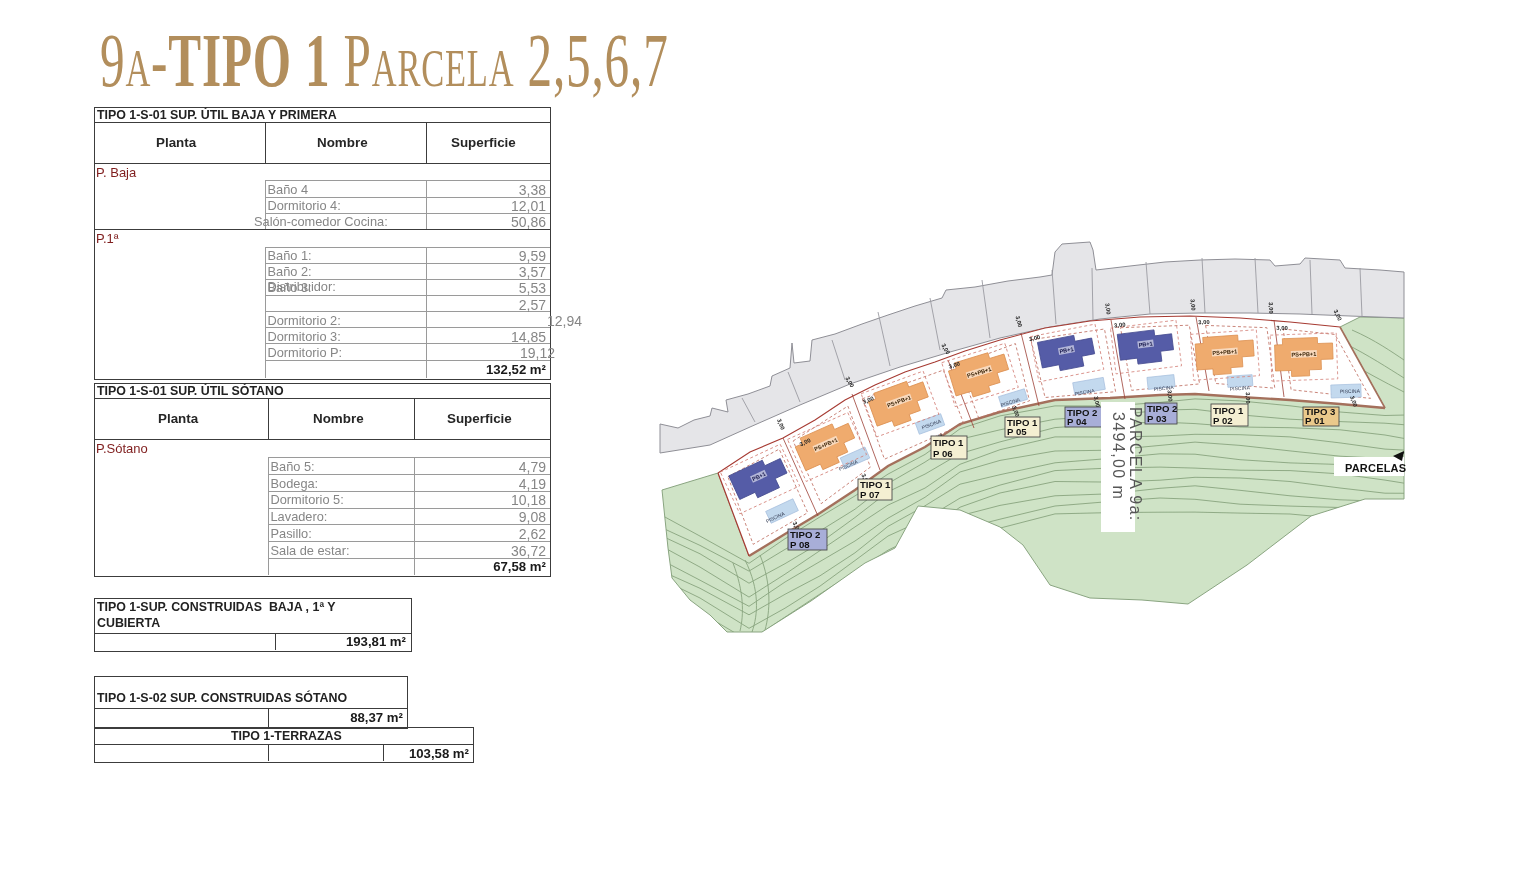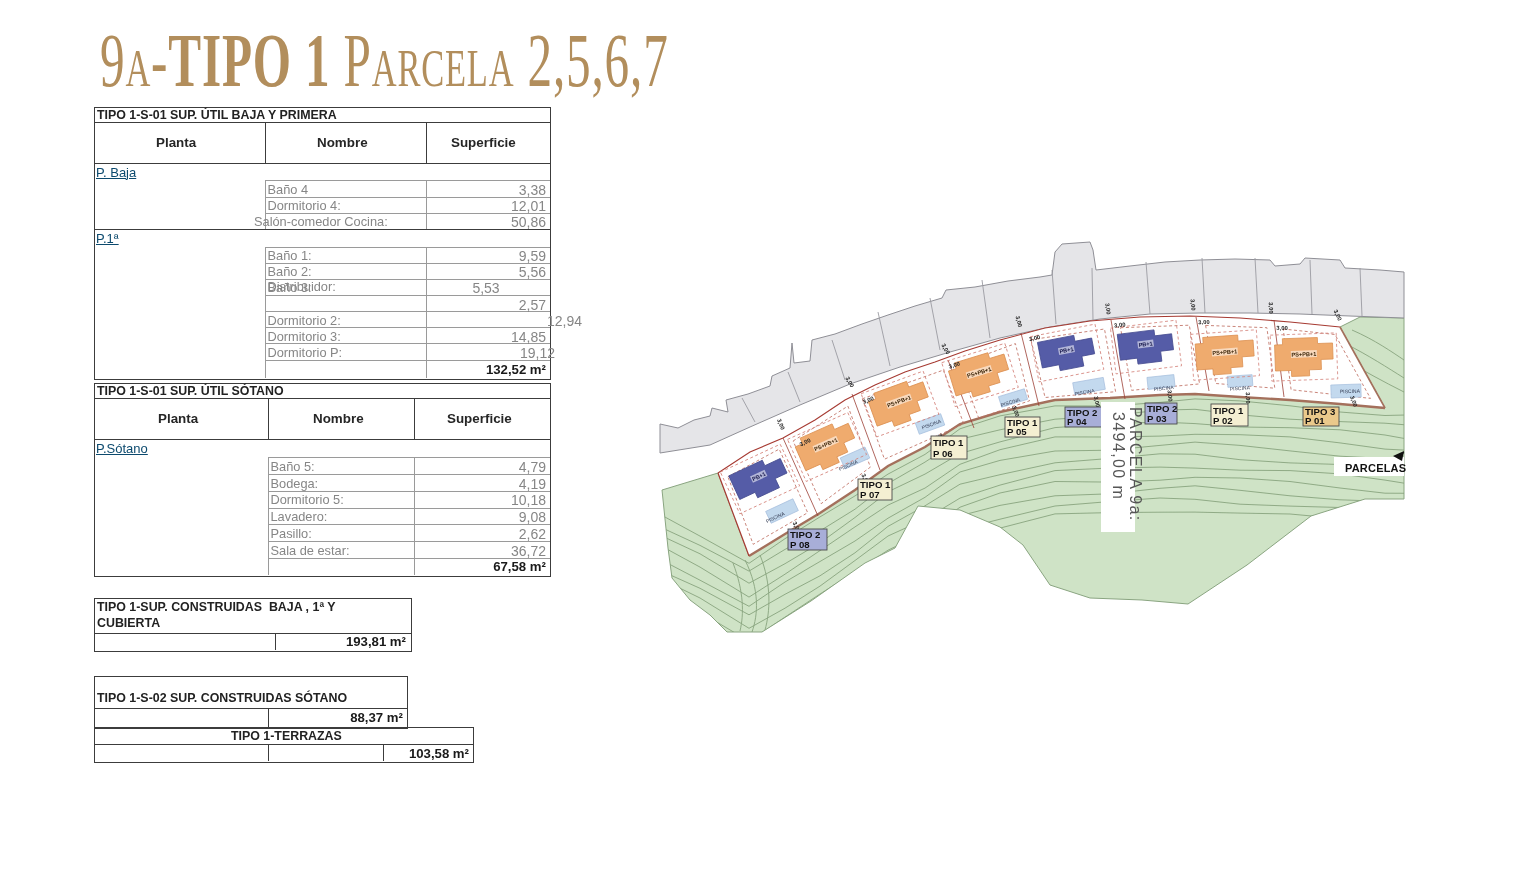--- a/index.html
+++ b/index.html
@@ -1,21 +1,21 @@
 <!DOCTYPE html>
 <html><head><meta charset="utf-8">
 <style>
 html,body{margin:0;padding:0;background:#fff;}
 body{width:1533px;height:877px;position:relative;font-family:"Liberation Sans",sans-serif;overflow:hidden;}
 .abs{position:absolute;}
 .ln{position:absolute;background:#9a9a9a;}
 .lnd{position:absolute;background:#3c3c3c;}
 .tt{position:absolute;font-weight:bold;color:#222;font-size:12.4px;white-space:nowrap;}
 .hd{position:absolute;font-weight:bold;color:#262626;font-size:13.4px;white-space:nowrap;}
-.sec{position:absolute;color:#0c4a6e;font-size:13px;white-space:nowrap;text-decoration:underline;}
+.sec{position:absolute;color:#7f1d1d;font-size:13px;white-space:nowrap;}
 .dat{position:absolute;color:#868686;font-size:12.8px;white-space:nowrap;}
 .val{position:absolute;color:#868686;font-size:14px;white-space:nowrap;text-align:right;}
 .tot{position:absolute;color:#1a1a1a;font-weight:bold;font-size:13.2px;white-space:nowrap;text-align:right;}
 </style></head><body>
 
 <div class="abs" style="left:100px;top:17px;font-family:'Liberation Serif',serif;color:#b28e5c;font-size:60px;letter-spacing:1px;white-space:nowrap;transform:scale(0.82,1.28);transform-origin:left top;"><span style="font-variant:small-caps;">9a-</span><b>TIPO 1</b> <span style="font-variant:small-caps;">Parcela</span> 2,5,6,7</div>
 
 <div class="abs" style="left:94px;top:107px;width:455px;height:271px;border:1.4px solid #3c3c3c;"></div>
 <div class="lnd" style="left:94px;top:121.5px;width:456px;height:1px;"></div>
 <div class="lnd" style="left:94px;top:163px;width:456px;height:1px;"></div>
@@ -45,23 +45,23 @@
 <div class="dat" style="left:267.5px;top:181.5px;">Baño 4</div>
 <div class="val" style="left:426px;top:181.5px;width:120px;">3,38</div>
 <div class="dat" style="left:267.5px;top:197.8px;">Dormitorio 4:</div>
 <div class="val" style="left:426px;top:197.8px;width:120px;">12,01</div>
 <div class="dat" style="left:254px;top:214px;">Salón-comedor Cocina:</div>
 <div class="val" style="left:426px;top:214px;width:120px;">50,86</div>
 <div class="sec" style="left:96px;top:230.5px;">P.1ª</div>
 <div class="dat" style="left:267.5px;top:248px;">Baño 1:</div>
 <div class="val" style="left:426px;top:248px;width:120px;">9,59</div>
 <div class="dat" style="left:267.5px;top:264.1px;">Baño 2:</div>
-<div class="val" style="left:426px;top:264.1px;width:120px;">5,56</div>
+<div class="val" style="left:426px;top:264.1px;width:120px;">3,57</div>
 <div class="dat" style="left:267.5px;top:280.3px;">Baño 3:</div>
-<div class="val" style="left:426px;top:280.3px;width:120px;text-align:center;">5,53</div>
+<div class="val" style="left:426px;top:280.3px;width:120px;">5,53</div>
 <div class="dat" style="left:267.5px;top:279px;">Distribuidor:</div>
 <div class="val" style="left:426px;top:296.5px;width:120px;">2,57</div>
 <div class="dat" style="left:267.5px;top:312.6px;">Dormitorio 2:</div>
 <div class="val" style="left:426px;top:312.6px;width:120px;padding-left:36px;">12,94</div>
 <div class="dat" style="left:267.5px;top:328.8px;">Dormitorio 3:</div>
 <div class="val" style="left:426px;top:328.8px;width:120px;">14,85</div>
 <div class="dat" style="left:267.5px;top:344.9px;">Dormitorio P:</div>
 <div class="val" style="left:435px;top:344.9px;width:120px;">19,12</div>
 <div class="tot" style="left:426px;top:361.5px;width:120px;text-align:right;">132,52 m²</div>
 

